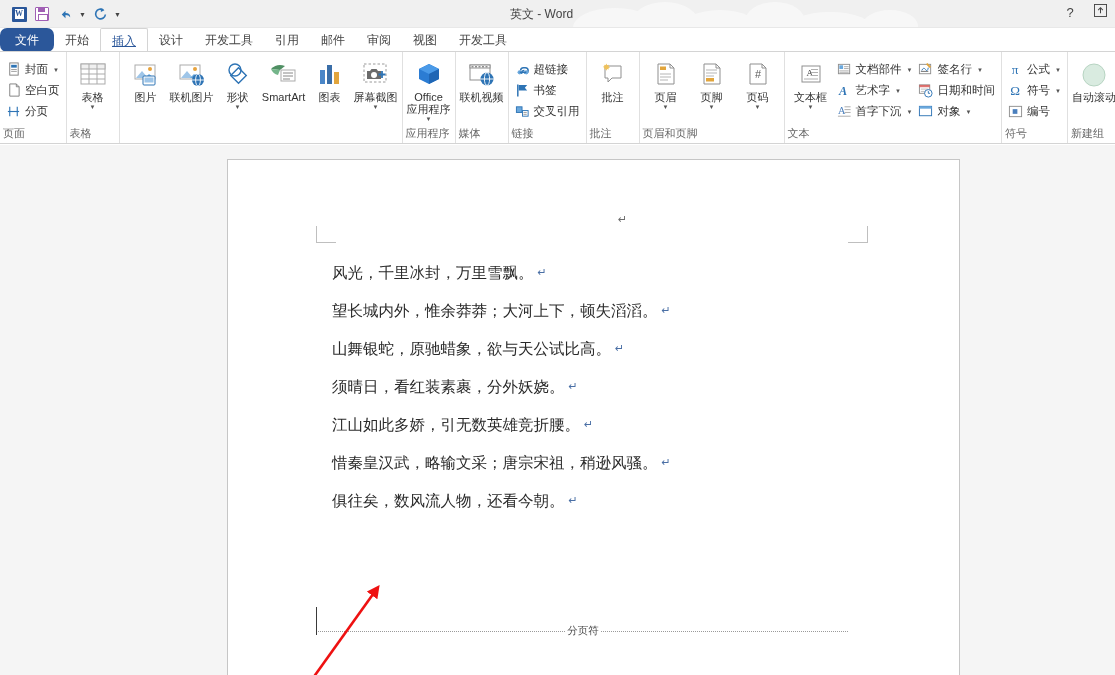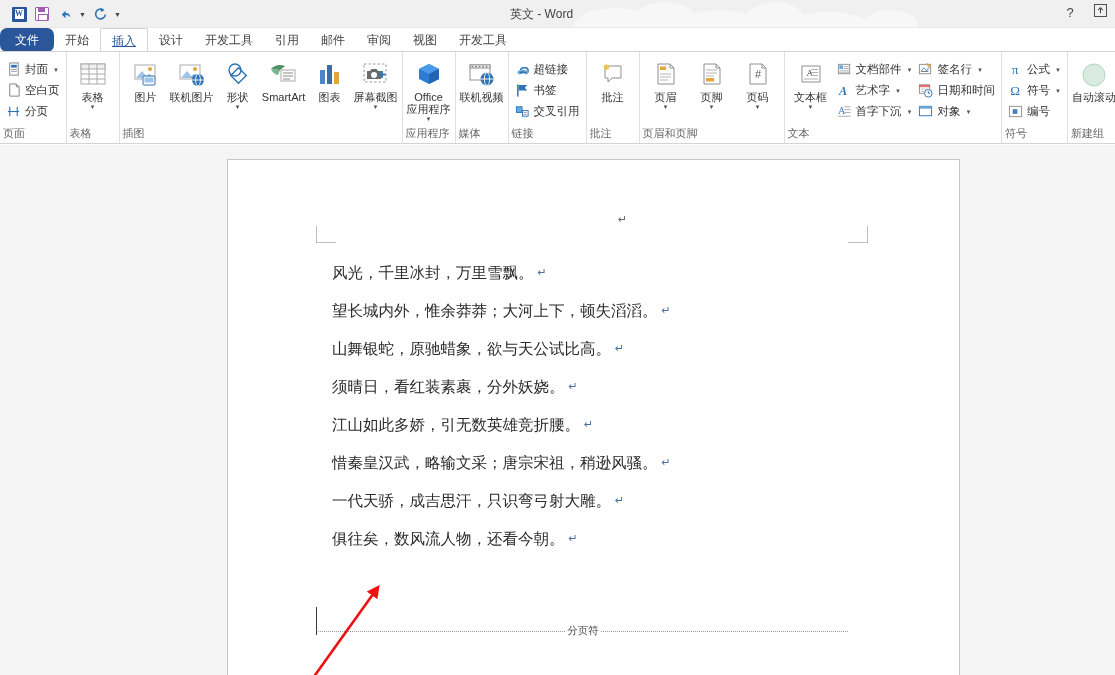--- a/index.html
+++ b/index.html
@@ -354,21 +354,20 @@
                 <rect x="3" y="2" width="22" height="18" fill="none" stroke="#9a9a9a" stroke-dasharray="2.5,2"></rect>
                 <path d="M6 9 h3 l1.5-2 h5 L17 9 h3 v8 h-14 z" fill="#6b6b6b"></path>
                 <circle cx="13" cy="13" r="3" fill="#fff"></circle>
                 <path d="M21 9 v7 M17.5 12.5 h7" stroke="#2e74b5" stroke-width="1.8"></path>
               </svg>
             </div>
             <div class="lb">屏幕截图</div>
             <div class="dd">▼</div>
           </div>
         </div>
-        <div class="rgroup-label">插图</div>
       </div>
       <div class="rgroup">
         <div class="rgroup-body">
           <div class="bigbtn">
             <div class="ic">
               <svg width="28" height="26" viewBox="0 0 28 26">
                 <path d="M14 2 L24 7 L24 17 L14 22 L4 17 L4 7 Z" fill="#2b7cd3"></path>
                 <path d="M14 2 L24 7 L14 12 L4 7 Z" fill="#4a9ae8"></path>
                 <path d="M14 12 L24 7 L24 17 L14 22 Z" fill="#1f66b5"></path>
               </svg>
@@ -652,21 +651,20 @@
       <div class="mcorner tr"></div>
       <div class="top-pilcrow">↵</div>
 
       <div class="doc-lines" id="doc-host">
           <div class="dline"><span>风光，千里冰封，万里雪飘。</span><span class="pilcrow">↵</span></div>
           <div class="dline"><span>望长城内外，惟余莽莽；大河上下，顿失滔滔。</span><span class="pilcrow">↵</span></div>
           <div class="dline"><span>山舞银蛇，原驰蜡象，欲与天公试比高。</span><span class="pilcrow">↵</span></div>
           <div class="dline"><span>须晴日，看红装素裹，分外妖娆。</span><span class="pilcrow">↵</span></div>
           <div class="dline"><span>江山如此多娇，引无数英雄竞折腰。</span><span class="pilcrow">↵</span></div>
           <div class="dline"><span>惜秦皇汉武，略输文采；唐宗宋祖，稍逊风骚。</span><span class="pilcrow">↵</span></div>
-          <div class="dline"><span>一代天骄，成吉思汗，只识弯弓射大雕。</span><span class="pilcrow">↵</span></div>
           <div class="dline"><span>俱往矣，数风流人物，还看今朝。</span><span class="pilcrow">↵</span></div>
         </div>
 
       <div class="caret-line"></div>
       <div class="pagebreak">
         <div class="pb-dash"></div>
         <div class="pb-label">分页符</div>
         <div class="pb-dash"></div>
       </div>
     </div>

